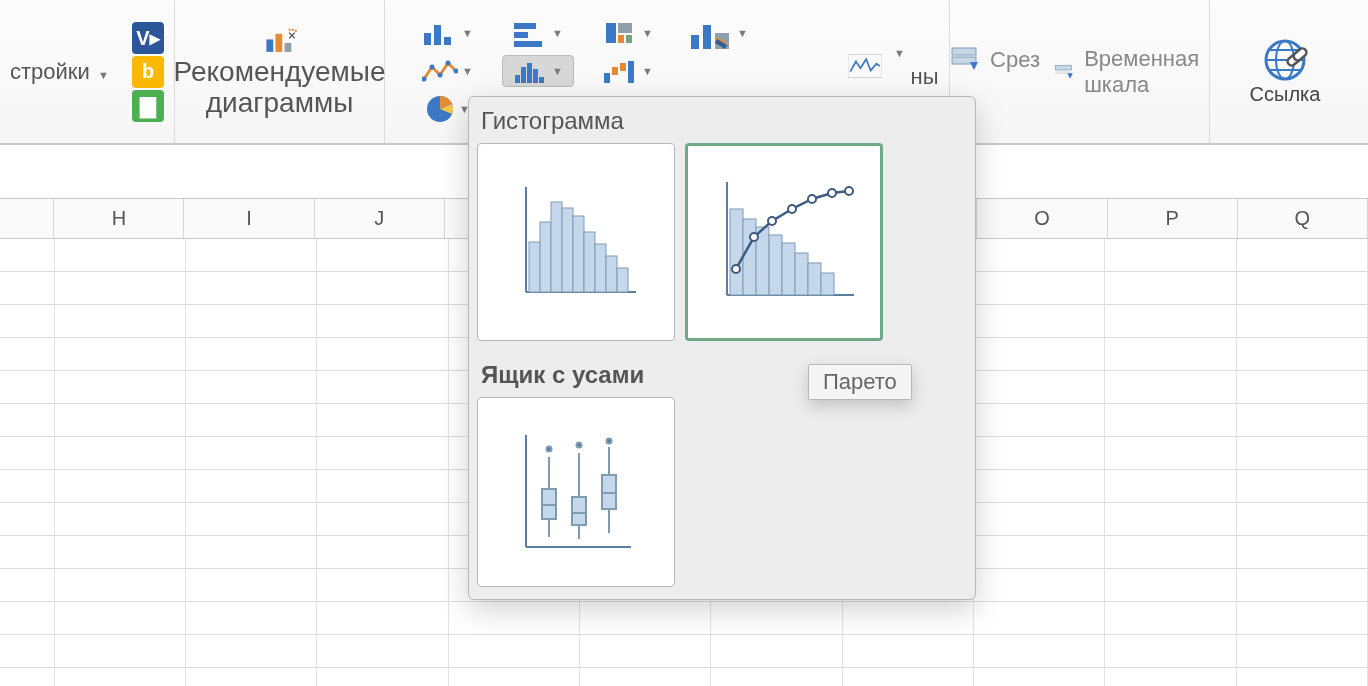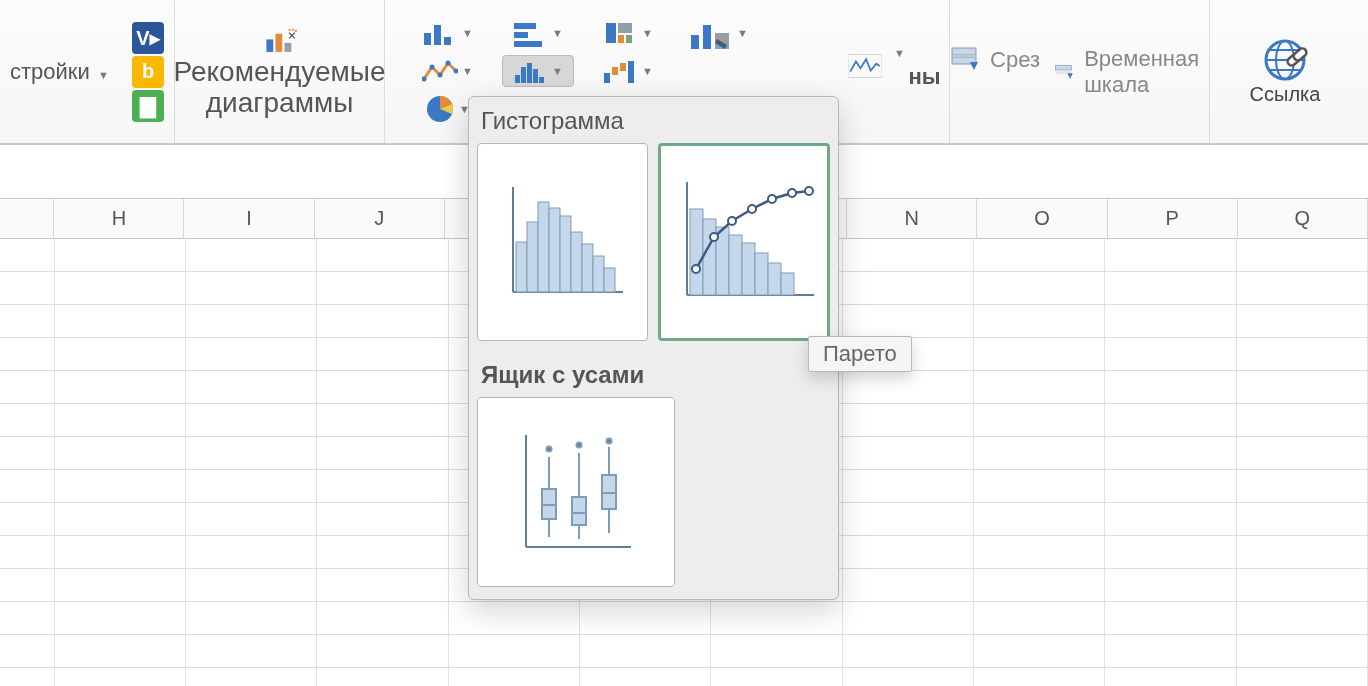--- a/index.html
+++ b/index.html
@@ -70,21 +70,21 @@
   .grid-rows .cell {
     width:132px; border-right:1px solid #e2e2e2;
   }
   .grid-rows .cell:first-child { width:55px; }
 
   
   .ddpanel {
     position:absolute;
     left: 468px;
     top: 96px;
-    width: 371px;
+    width: 508px;
     background:#ededed;
     border:1px solid #b7b7b7;
     border-radius:6px;
     box-shadow: 0 10px 30px rgba(0,0,0,.18);
     padding:6px 8px 12px 8px;
   }
   .ddpanel h3 {
     margin:4px 4px 8px 4px;
     font-size:24px;
     font-weight:400;
@@ -238,21 +238,21 @@
     </div>
   </div>
 
   <div class="ribbon-group" style="width:170px;">
     <div class="small-icon">
       <svg width="60" height="40" viewBox="0 0 60 40">
           <rect x="0" y="0" width="60" height="40" fill="none" stroke="#bbb"></rect>
           <polyline points="4,30 14,12 22,24 32,8 40,28 50,16 56,20" fill="none" stroke="#3b78c5" stroke-width="3"></polyline>
         </svg>
     </div>
-    <div style="position:absolute; margin-left:120px; margin-top:10px; font-size:22px; color:#555;font-weight:bold;">ны</div>
+    <div style="position:absolute; margin-left:120px; margin-top:10px; font-size:22px; color:#555;">ны</div>
     <span class="dd-caret" style="position:relative; left:34px; top:-34px;">▼</span>
   </div>
 
   <div class="ribbon-group" style="width:260px;">
     <div class="filters">
       <div class="filter-row">
         <svg width="30" height="28" viewBox="0 0 30 28">
             <rect x="2" y="2" width="24" height="7" fill="#c7d7e6" stroke="#7f9cb3"></rect>
             <rect x="2" y="11" width="24" height="7" fill="#c7d7e6" stroke="#7f9cb3"></rect>
             <path d="M20 16 L28 16 L24 24 Z" fill="#3b78c5"></path>
@@ -556,13 +556,13 @@
           <line x1="98" y1="20" x2="98" y2="106"></line>
             <rect x="91" y="48" width="14" height="34" fill="#c5d7eb"></rect>
             <line x1="91" y1="66" x2="105" y2="66"></line>
           <circle cx="98" cy="14" r="2.5" fill="#5a7da0"></circle>
         </g>
       </svg>
     </div>
   </div>
 </div>
 
-<div class="tooltip" style="left:808px; top:336px;">Парето</div>
+<div class="tooltip" style="left:808px; top:364px;">Парето</div>
 
 </body></html>

